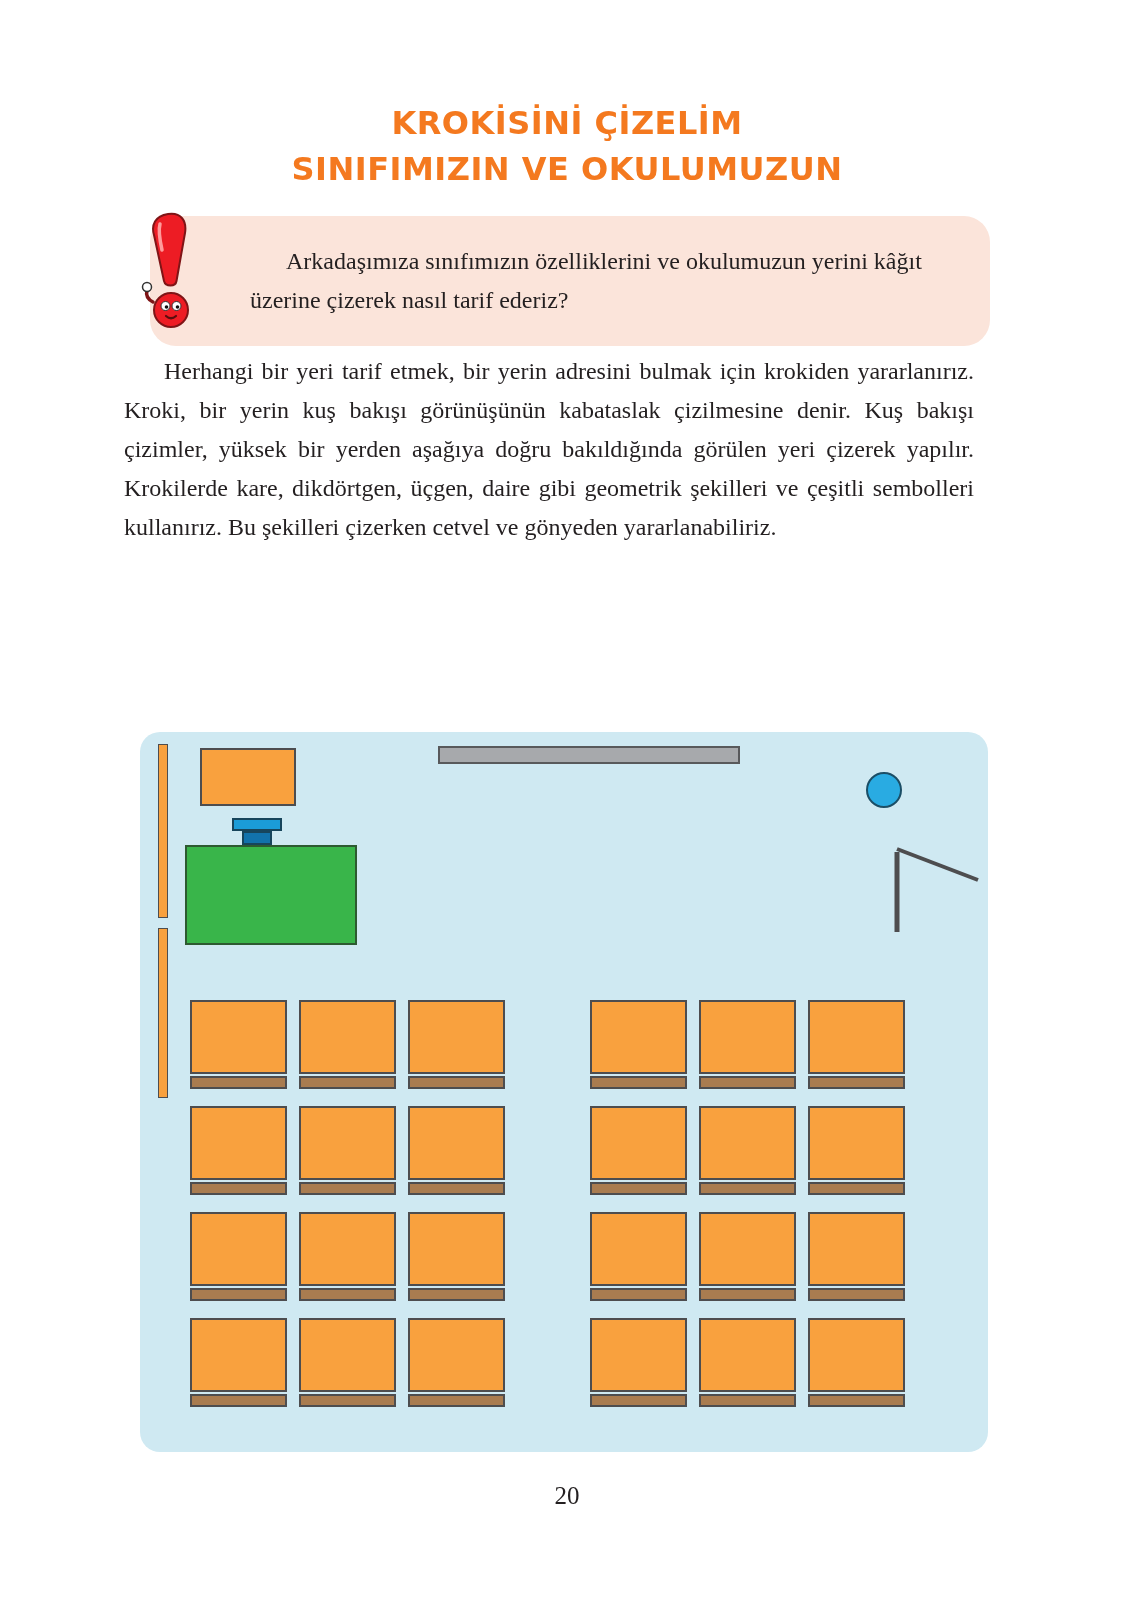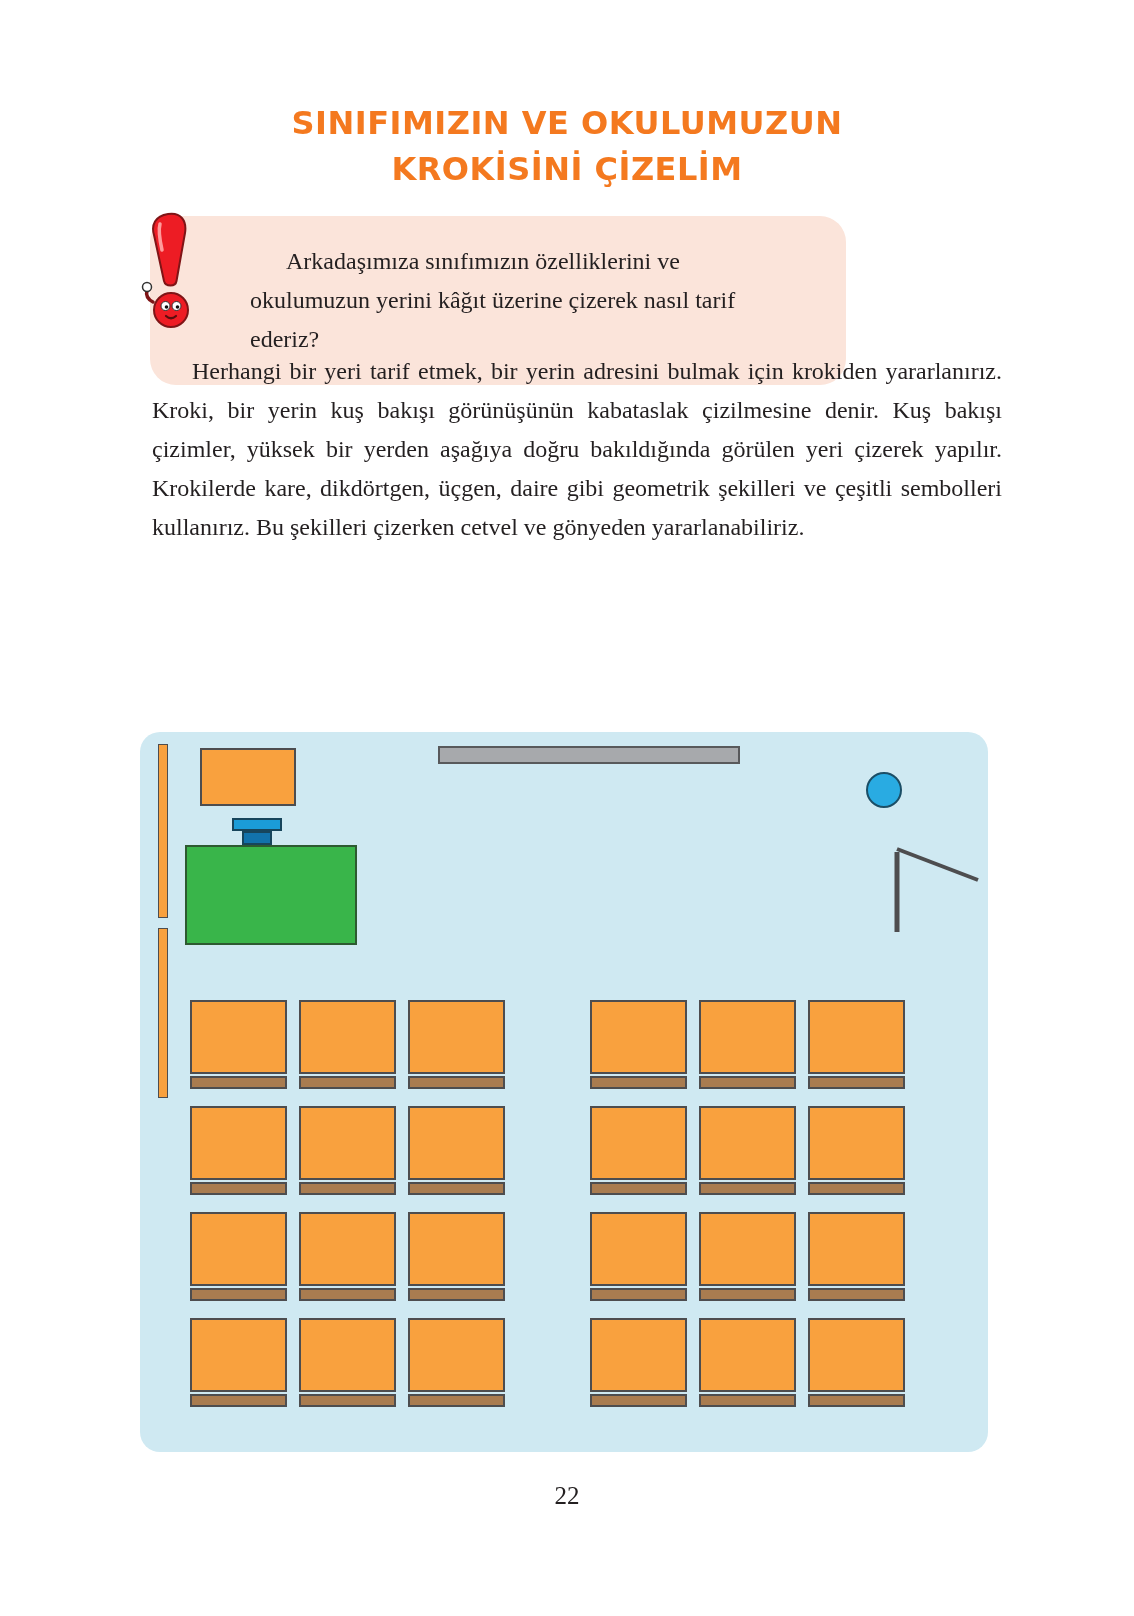--- a/index.html
+++ b/index.html
@@ -25,41 +25,41 @@
     font-size: 32px;
     line-height: 46px;
     letter-spacing: 0.5px;
     color: var(--title-orange, #f4791f);
   }
 
   
   .callout {
     position: absolute;
     top: 216px; left: 150px;
-    width: 696px;
+    width: 840px;
     min-height: 110px;
     background: var(--callout-bg, #fbe4da);
     border-radius: 26px;
     padding: 26px 42px 26px 100px;
   }
   .callout-text {
     font-size: 24px;
     line-height: 39px;
     text-indent: 36px;
   }
   .mascot {
     position: absolute;
     left: -12px; top: -8px;
     width: 72px; height: 128px;
   }
 
   
   .bodytext {
     position: absolute;
-    left: 152px;
+    left: 124px;
     width: 850px;
     font-size: 24px;
     line-height: 39px;
     text-align: justify;
     text-indent: 40px;
   }
   .p1 { top: 352px; }
   .p2 { top: 592px; }
 
   
@@ -151,22 +151,22 @@
     text-align: center;
     font-size: 25px;
   }
 </style>
 </head>
 <body>
 
 <div class="page">
 
   <div class="title">
+    <div>KROKİSİNİ ÇİZELİM</div>
     <div>SINIFIMIZIN VE OKULUMUZUN</div>
-    <div>KROKİSİNİ ÇİZELİM</div>
   </div>
 
   <div class="callout">
     <div class="mascot">
       <svg viewBox="0 0 72 128" width="72" height="128">
         <path d="M30 6 C17 8 13 17 16 27 L26 73 C27.5 79 37.5 79 38.5 73 L47 25 C49 13 43 4 30 6 Z" fill="#ed1c24" stroke="#7f1416" stroke-width="2"></path>
         <path d="M22 16 C20 23 22 33 24 42" stroke="#ff9b9b" stroke-width="3.5" fill="none" stroke-linecap="round"></path>
         <path d="M15 94 Q7 90 9 82" stroke="#7f1416" stroke-width="3.5" fill="none" stroke-linecap="round"></path>
         <circle cx="9" cy="79" r="4.5" fill="#ffffff" stroke="#333333" stroke-width="1.5"></circle>
         <circle cx="33" cy="102" r="17" fill="#ed1c24" stroke="#7f1416" stroke-width="2"></circle>
@@ -290,15 +290,15 @@
           <div class="desk-top"></div>
           <div class="desk-seat"></div>
         </div>
         <div class="desk">
           <div class="desk-top"></div>
           <div class="desk-seat"></div>
         </div>
       </div>
   </div>
 
-  <div class="page-number">22</div>
+  <div class="page-number">20</div>
 
 </div>
 
 </body></html>

